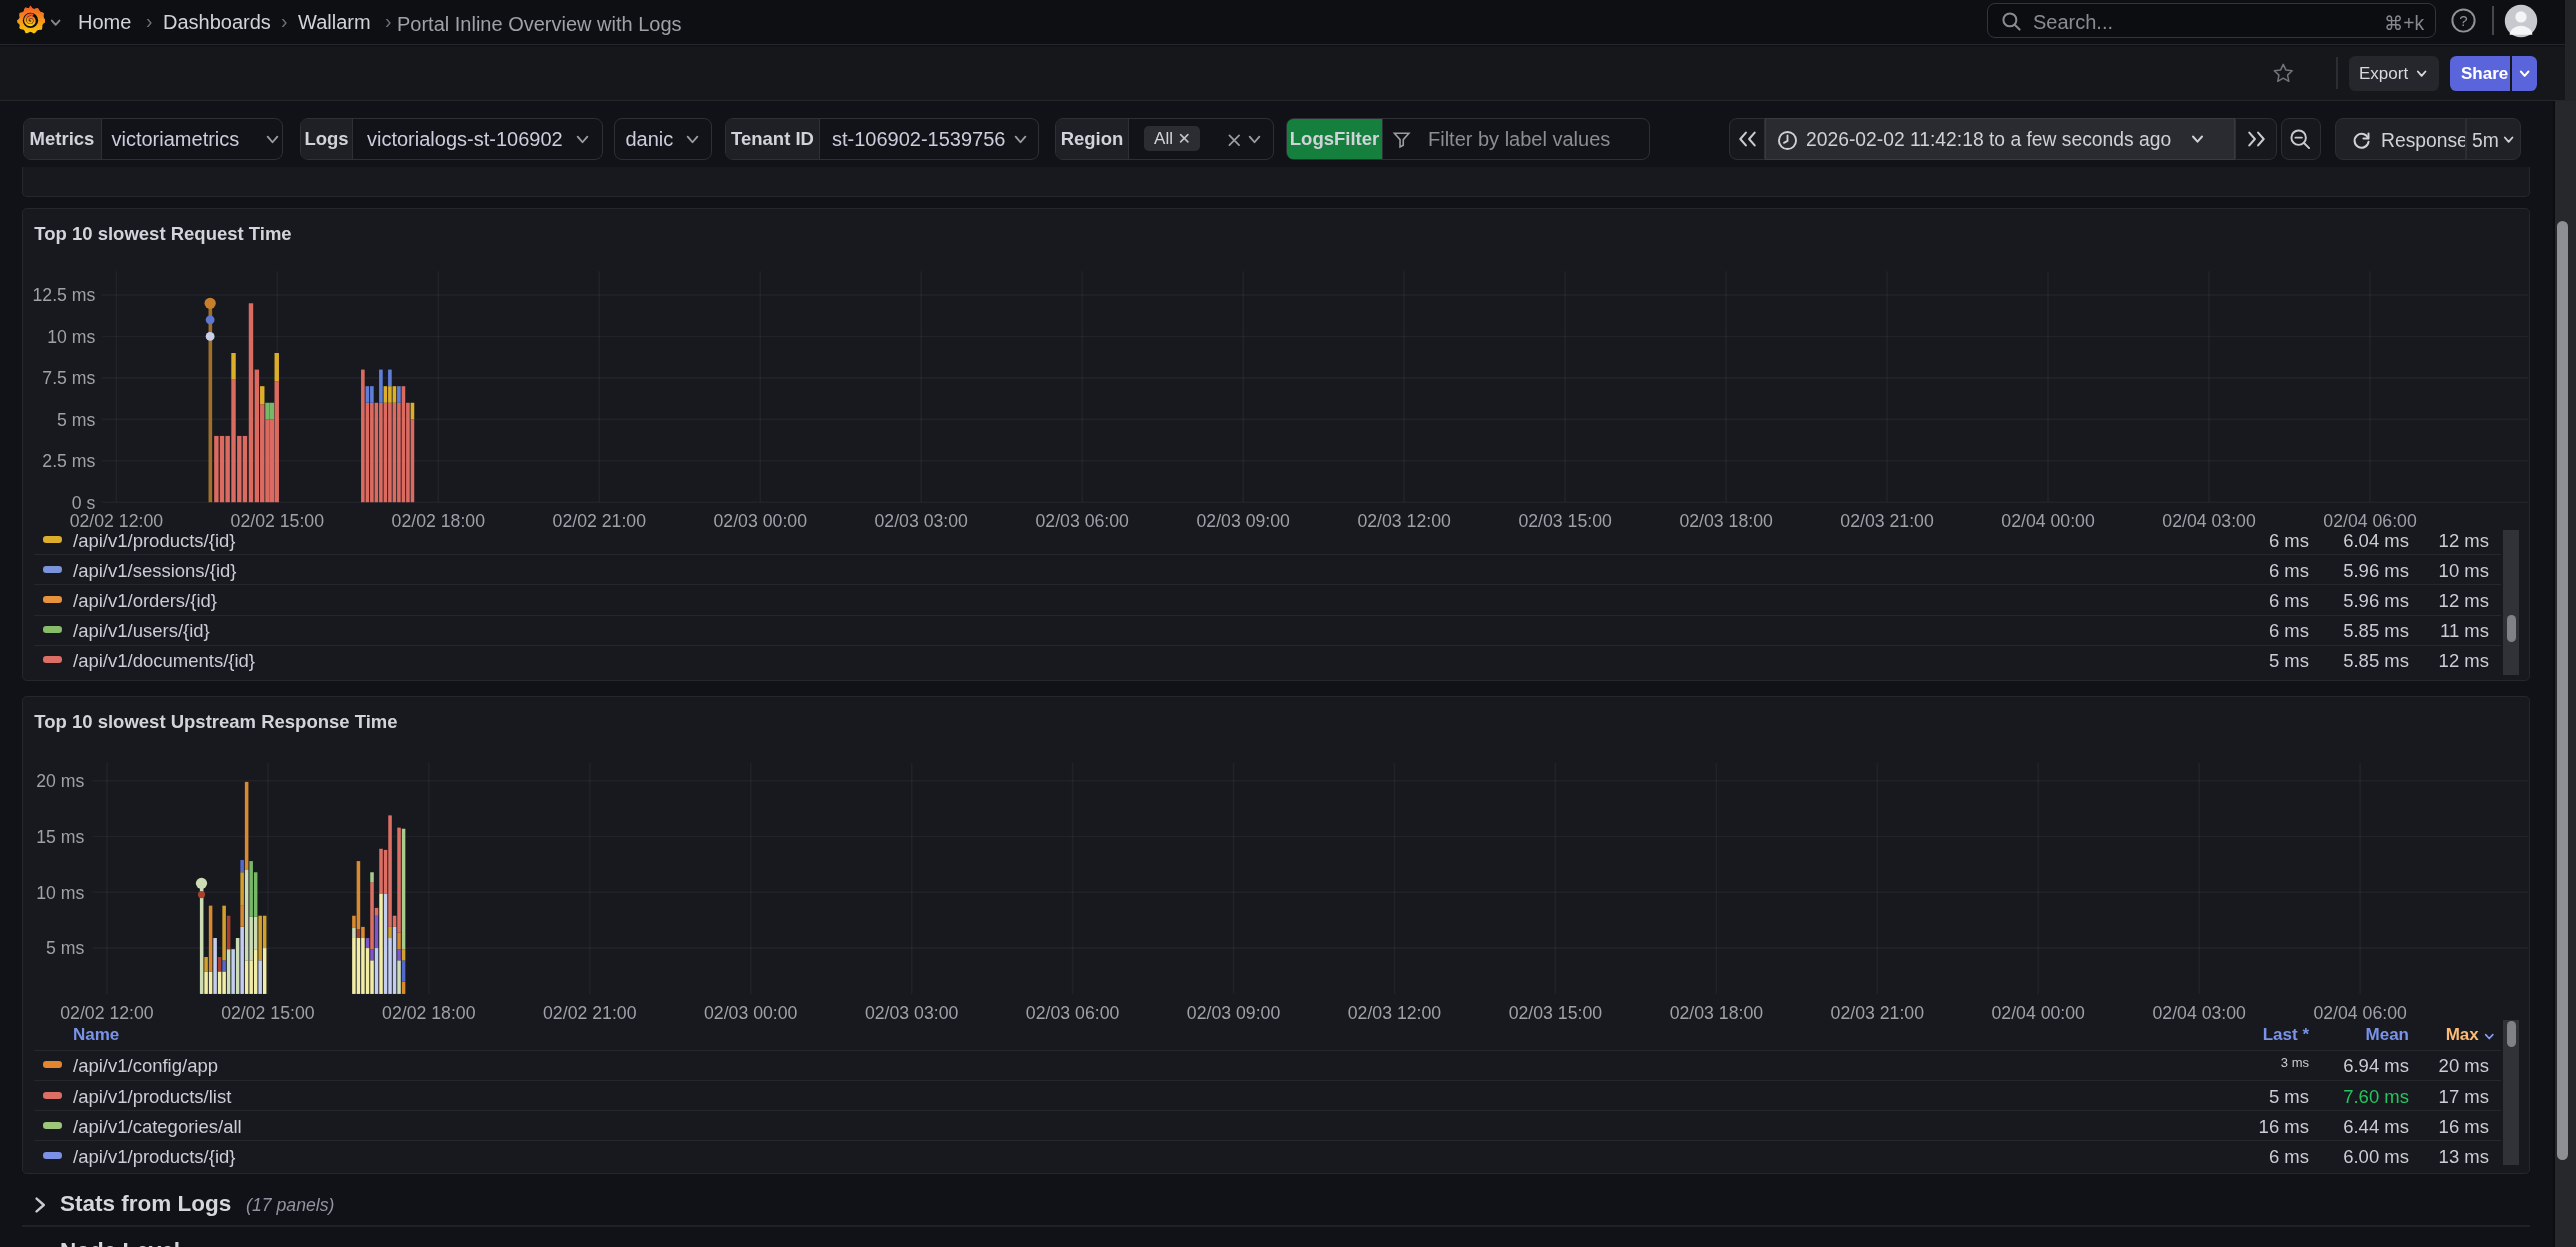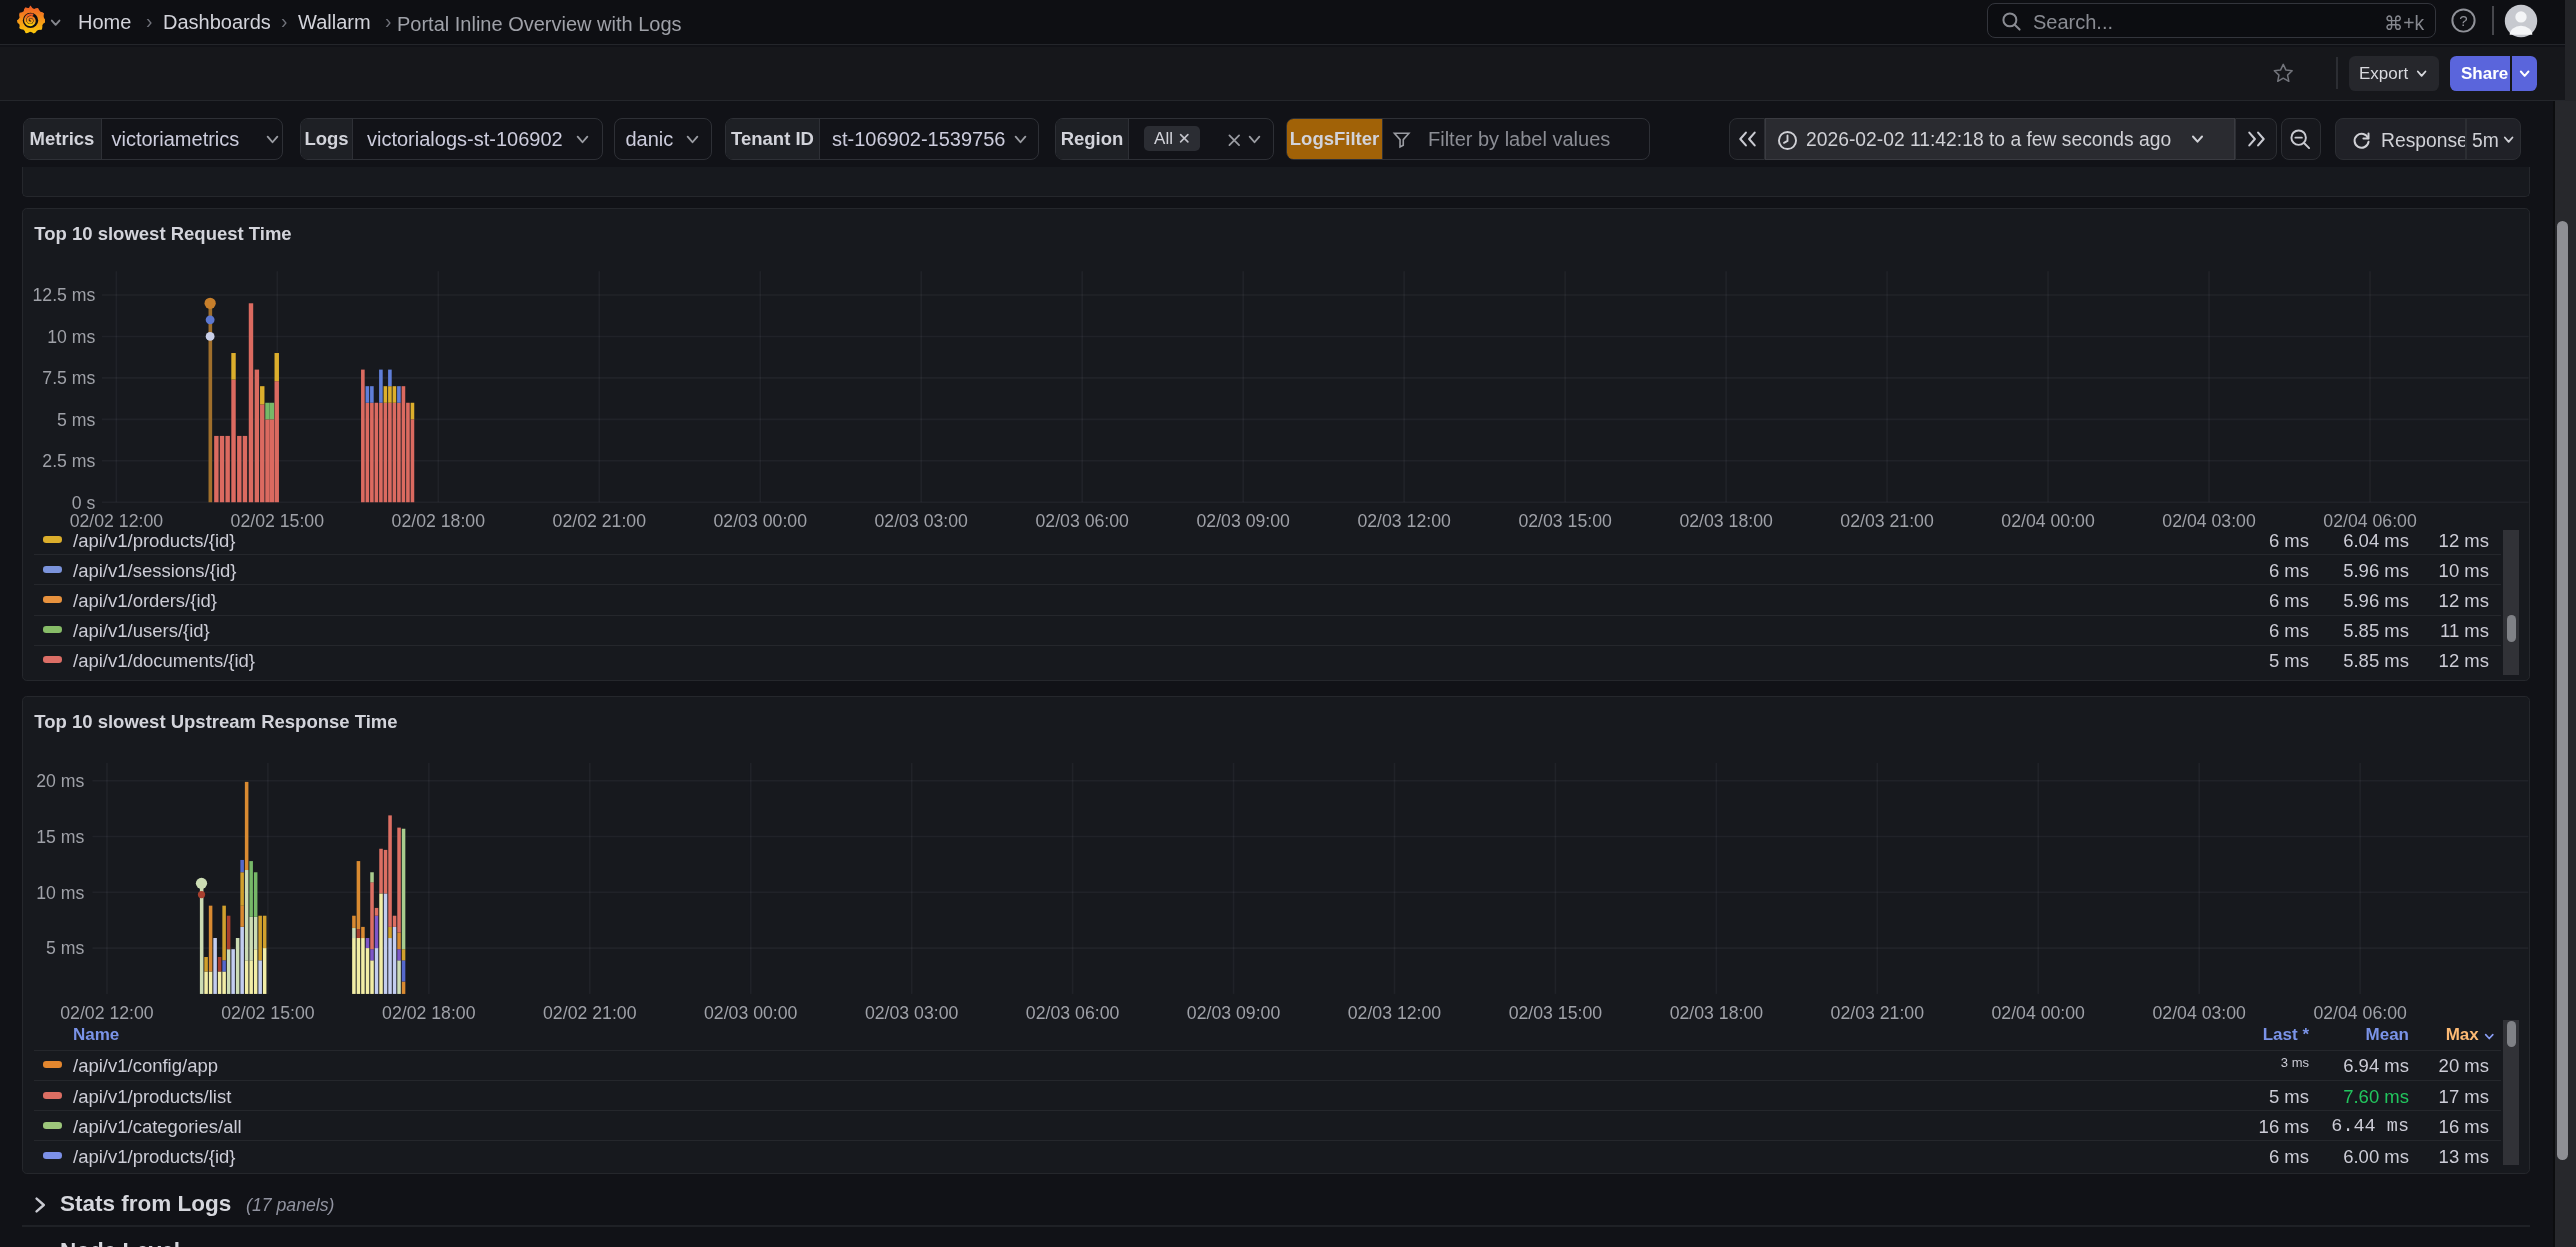--- a/index.html
+++ b/index.html
@@ -94,21 +94,21 @@
         <path d="M2 2 L11 11 M11 2 L2 11" stroke="#c2c3ca" stroke-width="2" stroke-linecap="round"></path>
       </svg></div>
     <svg style="position:absolute;left:171px;top:13.7px" width="14.5" height="14.5" viewBox="0 0 18 18">
       <path d="M3 3 L15 15 M15 3 L3 15" stroke="#9a9ca2" stroke-width="2.2" stroke-linecap="round"></path>
     </svg>
     <svg style="position:absolute;left:192px;top:16px" width="13" height="9.7" viewBox="0 0 16 12">
       <polyline points="2,2 8,9 14,2" fill="none" stroke="#9a9ca2" stroke-width="2.3" stroke-linecap="round" stroke-linejoin="round"></polyline>
     </svg>
   </div>
 <div class="abs" style="left:1286px;top:118px;width:364px;height:42px;border:1.6px solid #2e3036;border-radius:8px;background:#121318;">
-    <div style="position:absolute;left:0;top:0;width:96px;height:100%;background:#a16207;border-right:1.6px solid #2e3036;border-radius:6.4px 0 0 6.4px;color:#d2d3da;font-size:18.5px;font-weight:bold;display:flex;align-items:center;justify-content:center;">LogsFilter</div>
+    <div style="position:absolute;left:0;top:0;width:96px;height:100%;background:#15803d;border-right:1.6px solid #2e3036;border-radius:6.4px 0 0 6.4px;color:#d2d3da;font-size:18.5px;font-weight:bold;display:flex;align-items:center;justify-content:center;">LogsFilter</div>
     <svg style="position:absolute;left:105px;top:10.5px" width="19.3" height="19.3" viewBox="0 0 24 24">
       <path d="M3 4 h18 l-7 8 v7 l-4 2 v-9 Z" fill="none" stroke="#9a9ca2" stroke-width="2"></path>
     </svg>
     <div style="position:absolute;left:141px;top:0;height:100%;color:#8b8d94;font-size:20px;display:flex;align-items:center;">Filter by label values</div>
   </div>
 <div class="abs" style="left:1729px;top:118px;width:36px;height:42px;background:#17181d;border:1.6px solid #2c2e33;border-radius:8px 0 0 8px;"></div>
 <svg class="abs" style="left:1737px;top:131px" width="21" height="16" viewBox="0 0 26 20">
     <polyline points="11,2 4,10 11,18" fill="none" stroke="#c9cad1" stroke-width="2.6" stroke-linejoin="round" stroke-linecap="round"></polyline>
     <polyline points="22,2 15,10 22,18" fill="none" stroke="#c9cad1" stroke-width="2.6" stroke-linejoin="round" stroke-linecap="round"></polyline>
   </svg>
@@ -401,21 +401,21 @@
       <div style="position:absolute;left:20px;top:11.3px;width:19.3px;height:6.4px;border-radius:3.2px;background:#dc6e63"></div>
       <div style="position:absolute;left:50px;top:4.8px;font-size:18.5px;color:#ccccd6;">/api/v1/products/list</div>
       <div style="position:absolute;right:220px;top:4.8px;font-size:18.5px;color:#ccccd6;">5 ms</div>
       <div style="position:absolute;right:120px;top:4.8px;font-size:18.5px;color:#22c55e;">7.60 ms</div>
       <div style="position:absolute;right:40px;top:4.8px;font-size:18.5px;color:#ccccd6;">17 ms</div>
     </div>
 <div style="position:absolute;left:0;top:414px;width:100%;height:30px;">
       <div style="position:absolute;left:20px;top:11.3px;width:19.3px;height:6.4px;border-radius:3.2px;background:#9dc67b"></div>
       <div style="position:absolute;left:50px;top:4.8px;font-size:18.5px;color:#ccccd6;">/api/v1/categories/all</div>
       <div style="position:absolute;right:220px;top:4.8px;font-size:18.5px;color:#ccccd6;">16 ms</div>
-      <div style="position:absolute;right:120px;top:4.8px;font-size:18.5px;color:#ccccd6;font-family:Liberation Mono, monospace;">6.44 ms</div>
+      <div style="position:absolute;right:120px;top:4.8px;font-size:18.5px;color:#ccccd6;">6.44 ms</div>
       <div style="position:absolute;right:40px;top:4.8px;font-size:18.5px;color:#ccccd6;">16 ms</div>
     </div>
 <div style="position:absolute;left:0;top:444px;width:100%;height:30px;">
       <div style="position:absolute;left:20px;top:11.3px;width:19.3px;height:6.4px;border-radius:3.2px;background:#7c90e8"></div>
       <div style="position:absolute;left:50px;top:4.8px;font-size:18.5px;color:#ccccd6;">/api/v1/products/{id}</div>
       <div style="position:absolute;right:220px;top:4.8px;font-size:18.5px;color:#ccccd6;">6 ms</div>
       <div style="position:absolute;right:120px;top:4.8px;font-size:18.5px;color:#ccccd6;">6.00 ms</div>
       <div style="position:absolute;right:40px;top:4.8px;font-size:18.5px;color:#ccccd6;">13 ms</div>
     </div>
 <div style="position:absolute;left:10.5px;top:353px;width:2467px;height:0.8px;background:rgba(204,204,220,0.08)"></div>

